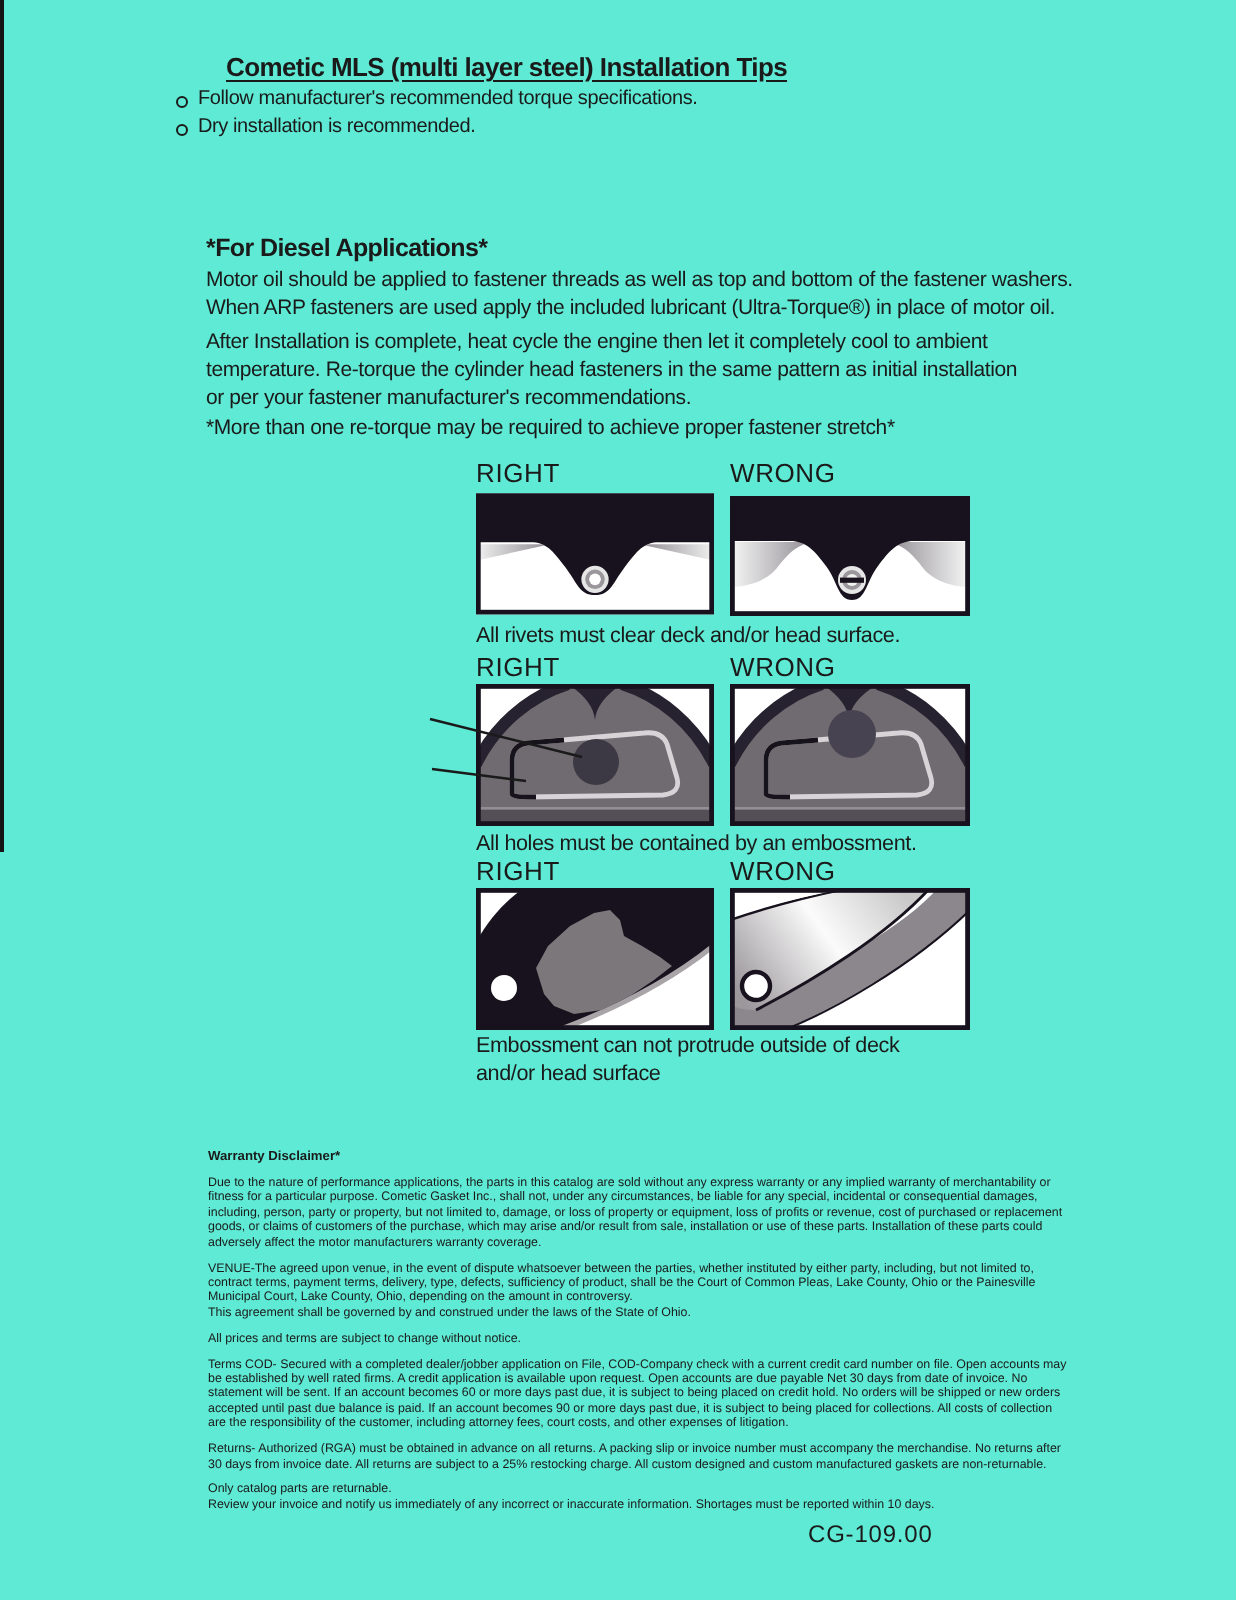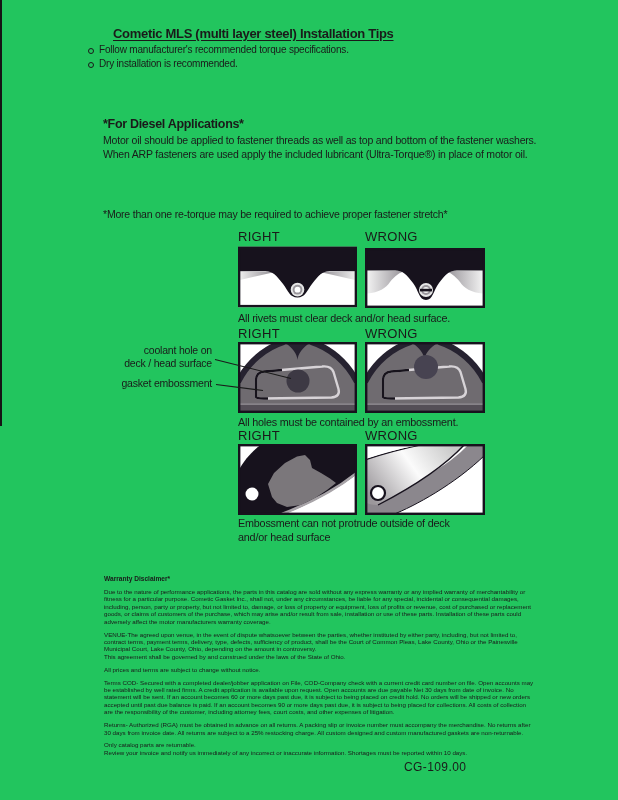--- a/index.html
+++ b/index.html
@@ -1,17 +1,17 @@
 <!DOCTYPE html>
 <html><head>
 <meta charset="utf-8">
 <style>
   html,body{margin:0;padding:0;background:#ffffff;}
   .page{
-    position:relative;width:618px;height:800px;background:#22c55e;overflow:hidden;
+    position:relative;width:618px;height:800px;background:#5eead4;overflow:hidden;
     font-family:"Liberation Sans",sans-serif;color:#1a1a1a;
   }
   .abs{position:absolute;}
   .scan-line{left:0;top:0;width:2px;height:426px;background:#151515;}
   .title{
     left:113px;top:26px;font-size:13px;font-weight:bold;letter-spacing:-0.3px;
     text-decoration:underline;text-underline-offset:2px;white-space:nowrap;
   }
   .bullets{left:88px;top:44px;}
   .subbullets{left:117px;top:86px;}
@@ -47,20 +47,23 @@
     <div class="b-row">
       <span class="circle-marker"></span>
       <span>Dry installation is recommended.</span>
     </div>
   </div>
 
 
   <div class="abs h2" style="left:103px;top:117px;text-align:right;">*For Diesel Applications*</div>
   <div class="abs body-p" style="left:103px;top:133px;">Motor oil should be applied to fastener threads as well as top and bottom of the fastener washers.
 When ARP fasteners are used apply the included lubricant (Ultra-Torque®) in place of motor oil.</div>
+  <div class="abs body-p" style="left:103px;top:164px;">After Installation is complete, heat cycle the engine then let it completely cool to ambient
+temperature. Re-torque the cylinder head fasteners in the same pattern as initial installation
+or per your fastener manufacturer's recommendations.</div>
   <div class="abs body-p" style="left:103px;top:207px;">*More than one re-torque may be required to achieve proper fastener stretch*</div>
 
   <div class="abs fig-label" style="left:238px;top:229px;width:119px;">RIGHT</div>
   <div class="abs fig-label" style="left:365px;top:229px;width:120px;">WRONG</div>
 
   <svg class="abs panel" style="left:238px;top:246px;" width="119" height="62" viewBox="0 0 122 62">
     <defs>
       <linearGradient id="r1gl" x1="0" y1="0" x2="1" y2="0">
           <stop offset="0" stop-color="#ececec"></stop>
           <stop offset="1" stop-color="#8e8a90"></stop>
@@ -97,23 +100,20 @@
     <path d="M0,0 H120 V22.5 H92 C84,22.5 80,27 74,35 C68,43 68,52 61,52 C54,52 54,43 48,35 C42,27 38,22.5 30,22.5 H0 Z" fill="#17121d"></path>
     <circle cx="61" cy="42" r="7" fill="#e6e6e6"></circle>
     <circle cx="61" cy="42" r="5" fill="#9a969c"></circle>
     <circle cx="61" cy="42" r="3" fill="#f2f2f2"></circle>
     <rect x="55" y="40.8" width="12" height="2.6" fill="#17121d"></rect>
     <rect x="1.2" y="1.2" width="117.6" height="57.6" fill="none" stroke="#17121d" stroke-width="2.4"></rect>
   </svg>
 
   <div class="abs fig-caption" style="left:238px;top:312px;">All rivets must clear deck and/or head surface.</div>
 
-  <div class="abs annot" style="left:40px;top:344px;width:172px;">coolant hole on
-deck / head surface</div>
-  <div class="abs annot" style="left:40px;top:377px;width:172px;">gasket embossment</div>
 
   <div class="abs fig-label" style="left:238px;top:326px;width:119px;">RIGHT</div>
   <div class="abs fig-label" style="left:365px;top:326px;width:120px;">WRONG</div>
 
   <svg class="abs panel" style="left:238px;top:342px;" width="119" height="71" viewBox="0 0 119 71">
     <rect width="119" height="71" fill="#6f6b70"></rect>
     <path d="M0,0 H46 C27,6 10,20 0,40 Z" fill="#ffffff"></path>
     <path d="M119,0 H73 C92,6 109,20 119,40 Z" fill="#ffffff"></path>
     <path d="M46,0 C27,6 10,20 0,40" fill="none" stroke="#262230" stroke-width="6"></path>
     <path d="M73,0 C92,6 109,20 119,40" fill="none" stroke="#262230" stroke-width="6"></path>

